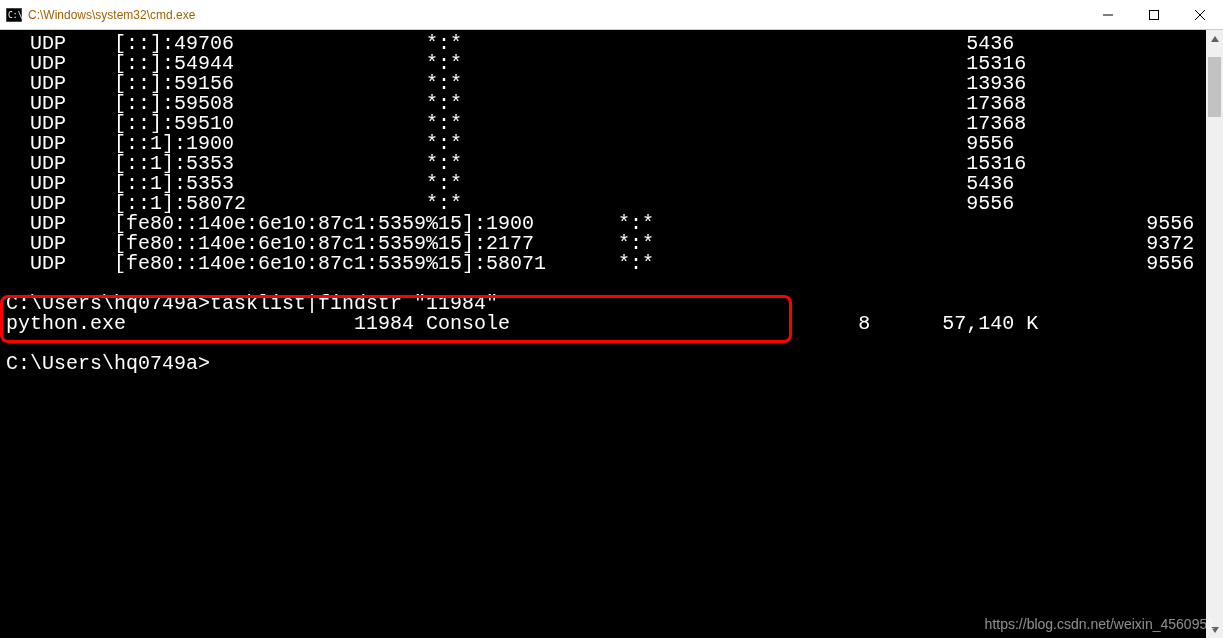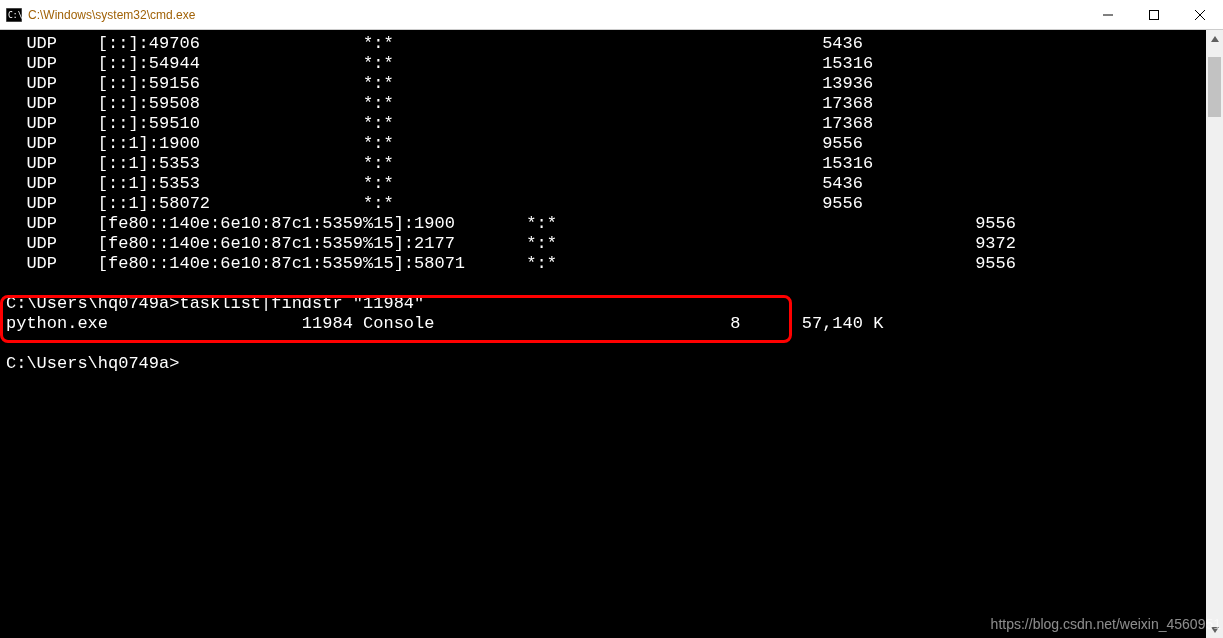--- a/index.html
+++ b/index.html
@@ -55,21 +55,21 @@
     background: #000;
     color: #fff;
     display: flex;
   }
   .terminal-content {
     flex: 1;
     padding: 4px 2px 2px 6px;
     white-space: pre;
     line-height: 20px;
     font-family: 'NSimSun','SimSun','Courier New', monospace;
-    font-size: 17px;
+    font-size: 20px;
     letter-spacing: 0px;
   }
   .terminal-scrollbar {
     width: 17px;
     background: #f0f0f0;
     display: flex;
     flex-direction: column;
   }
   .scroll-arrow {
     height: 17px;
@@ -94,21 +94,21 @@
     background: #c2c2c2;
   }
   .highlight-box {
     position: absolute;
     border: 3px solid #f00;
     border-radius: 8px;
     pointer-events: none;
   }
   .watermark {
     position: absolute;
-    right: 2px;
+    right: 8px;
     bottom: 6px;
     color: rgba(255,255,255,0.55);
     font-family: Arial, sans-serif;
     font-size: 14px;
   }
 </style>
 </head>
 <body>
 
 <div class="titlebar">

